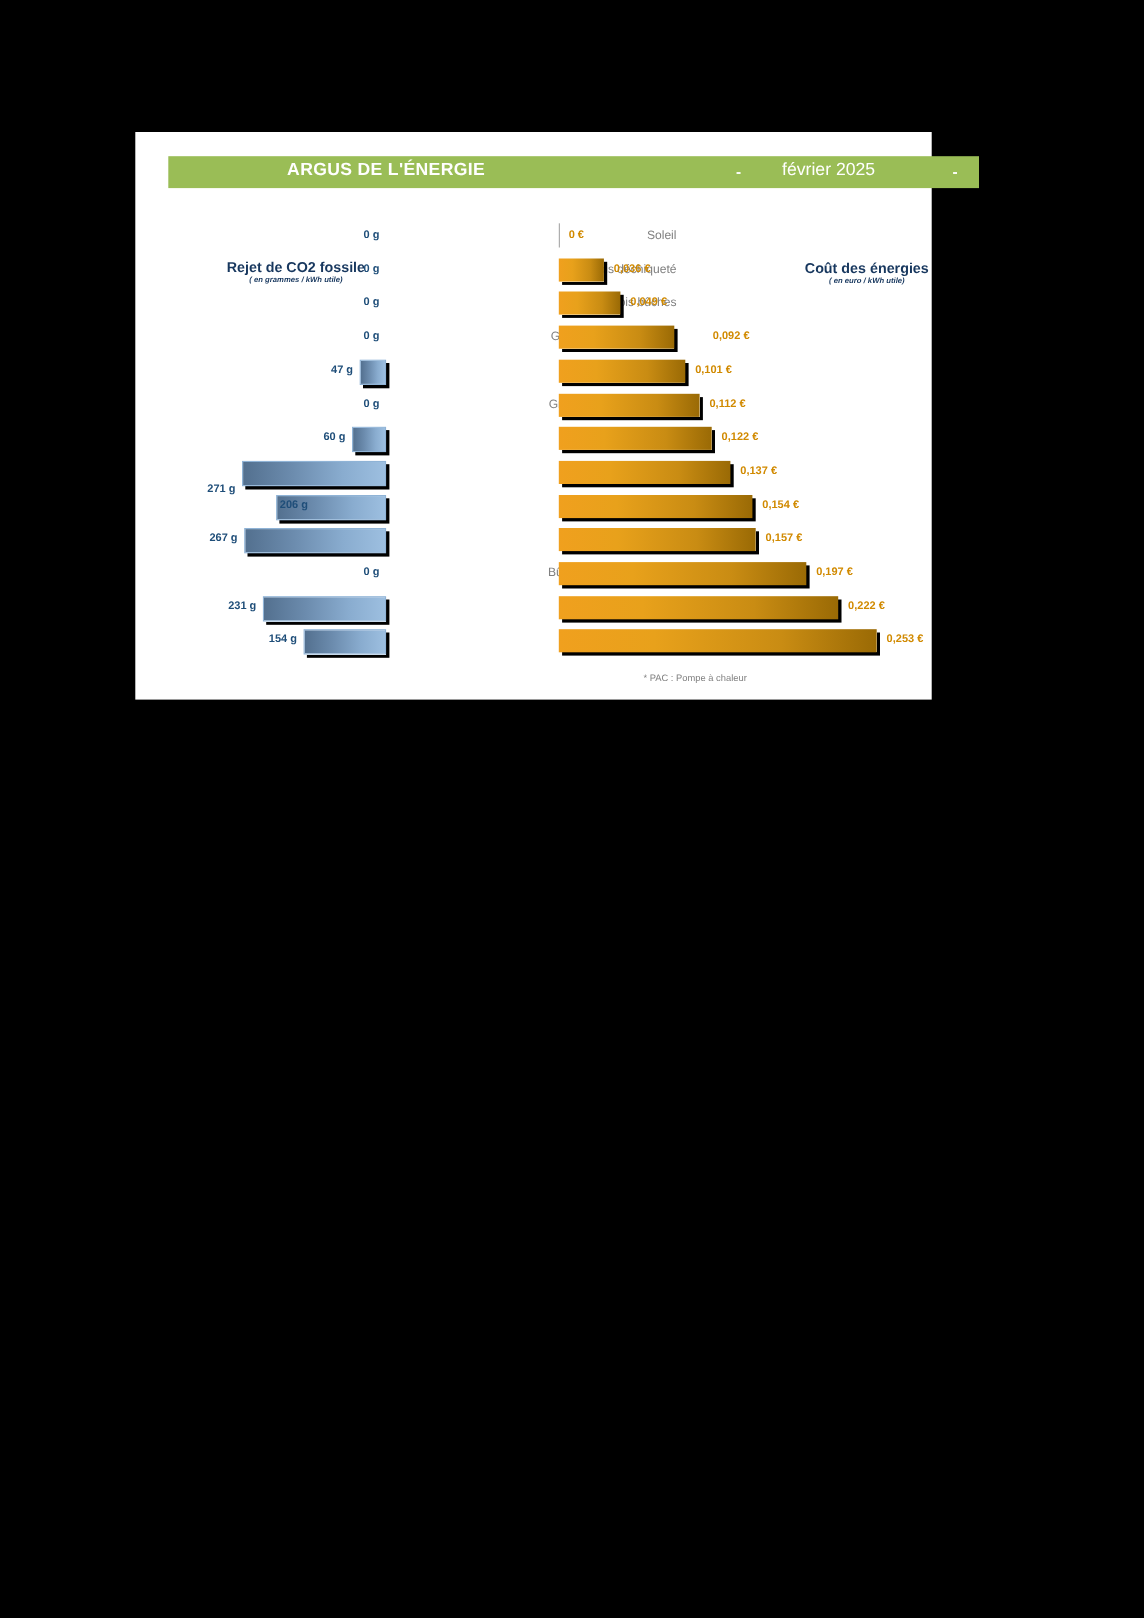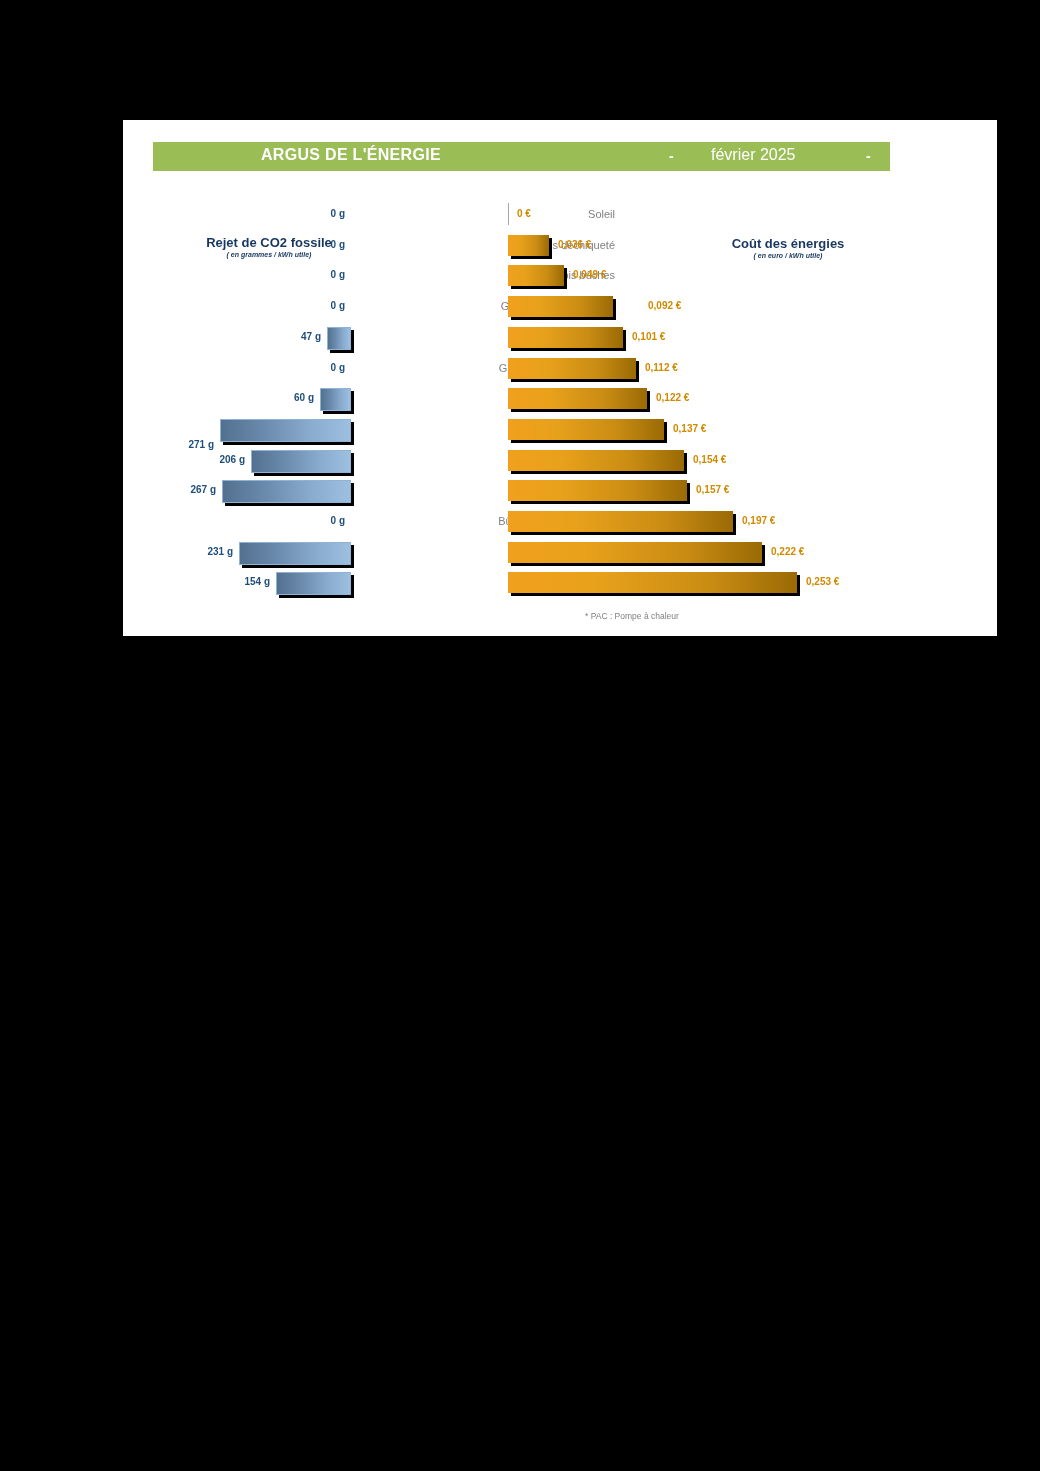--- a/index.html
+++ b/index.html
@@ -1,19 +1,19 @@
 <!DOCTYPE html>
 <html><head>
 <meta charset="utf-8">
 <style>
   html,body{margin:0;padding:0;background:#000;}
   body{width:1040px;height:1471px;font-family:"Liberation Sans",sans-serif;}
 
   #card{
-    position:absolute;left:123px;top:120px;width:874px;height:516px;
+    position:absolute;left:123px;top:120px;width:724px;height:516px;
     background:#ffffff;
   }
 
   
   #header-bar{
     position:absolute;left:30px;top:22px;width:737px;height:29px;
     background:#9ABD56;
   }
   #header-title{
     position:absolute;left:108px;top:4px;
@@ -148,21 +148,21 @@
         <div class="cost-bar" style="width: 139px;"></div>
         <div class="cost-val" style="left: 533px; text-align: right;">0,122 €</div>
       </div>
       <div class="row" style="top: 294.9px;">
         <div class="co2-bar" style="width: 129px; left: 97px;"></div>
         <div class="co2-val" style="right: 703px; margin-top: 16px;">271 g</div>
         <div class="cat-label">Fioul domestique</div>
         <div class="cost-bar" style="width: 156px;"></div>
         <div class="cost-val" style="left: 550px;">0,137 €</div>
       </div>
-      <div class="row" style="top: 325.6px;">
+      <div class="row" style="top: 325.6px; padding-left: 35px;">
         <div class="co2-bar" style="width: 98px; left: 128px;"></div>
         <div class="co2-val" style="right: 672px;">206 g</div>
         <div class="cat-label">Gaz réseau</div>
         <div class="cost-bar" style="width: 176px;"></div>
         <div class="cost-val" style="left: 570px;">0,154 €</div>
       </div>
       <div class="row" style="top: 356.3px;">
         <div class="co2-bar" style="width: 127px; left: 99px;"></div>
         <div class="co2-val" style="right: 701px;">267 g</div>
         <div class="cat-label">Pétrole pour poêle</div>

